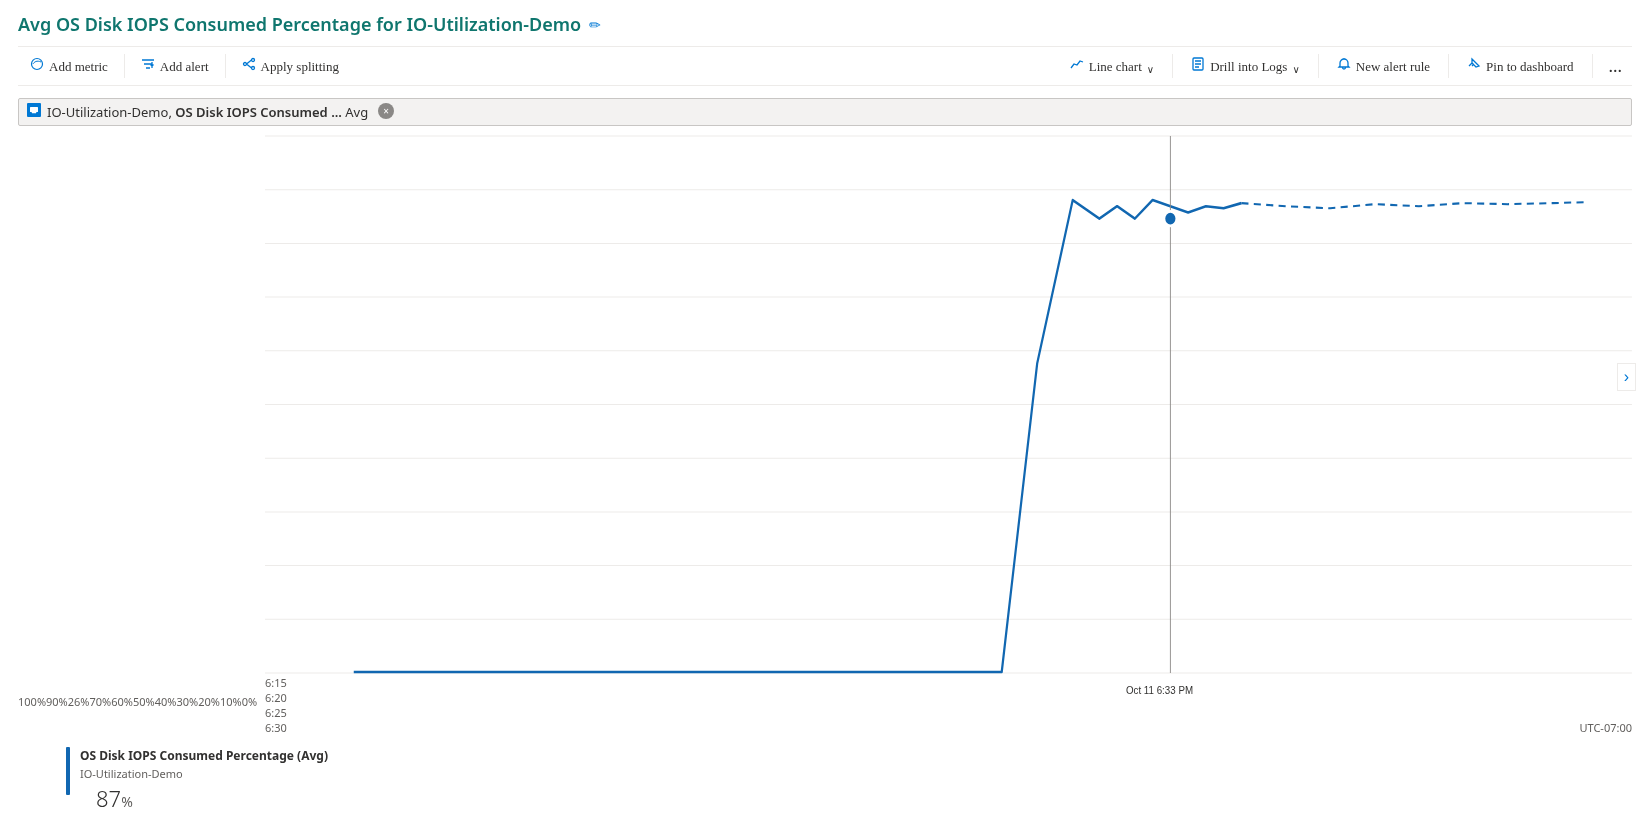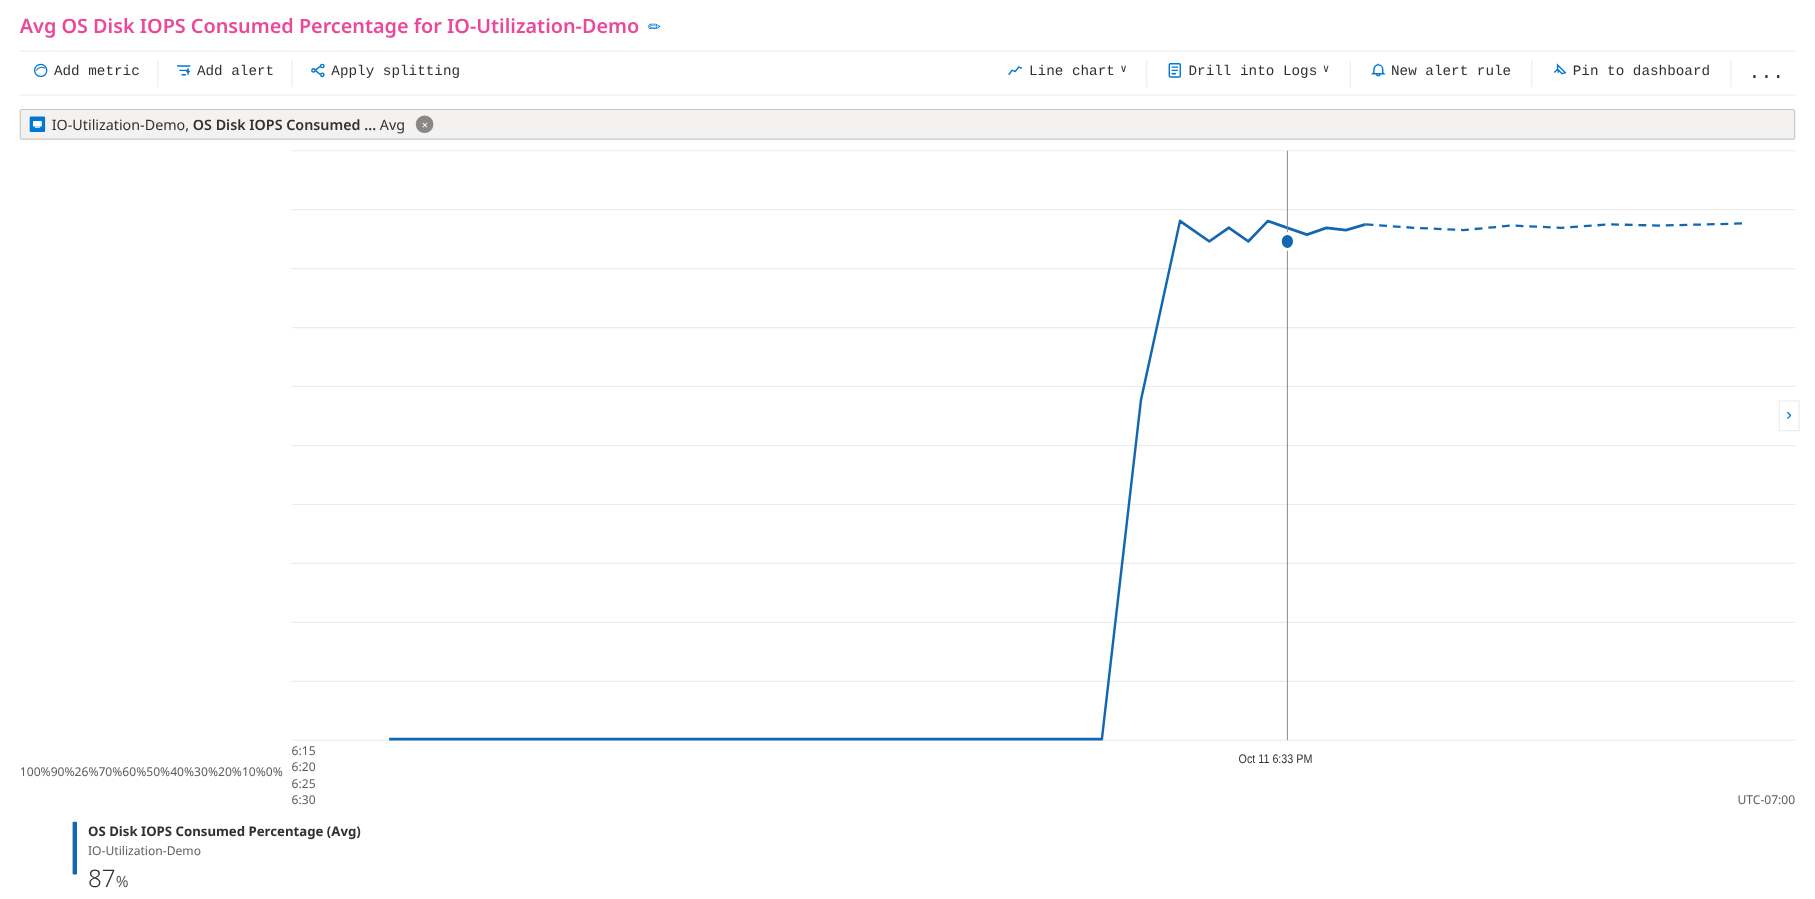--- a/index.html
+++ b/index.html
@@ -19,47 +19,47 @@
     }
     .title-row {
       display: flex;
       align-items: center;
       gap: 8px;
       margin-bottom: 10px;
     }
     .page-title {
       font-size: 18px;
       font-weight: 600;
-      color: #ec4899;
+      color: #0f766e;
     }
     .edit-icon {
       color: #0078d4;
       font-size: 14px;
       cursor: pointer;
     }
     .toolbar {
       display: flex;
       align-items: center;
       gap: 0;
       border-top: 1px solid #edebe9;
       border-bottom: 1px solid #edebe9;
       padding: 4px 0;
       margin-bottom: 12px;
     }
     .toolbar-btn {
       display: flex;
-      align-items: flex-start;
+      align-items: flex-end;
       gap: 5px;
       padding: 6px 12px;
       background: none;
       border: none;
       cursor: pointer;
       color: #323130;
       font-size: 13px;
-      font-family: Liberation Mono, monospace;
+      font-family: Liberation Serif, serif;
       white-space: nowrap;
     }
     .toolbar-separator {
       width: 1px;
       height: 24px;
       background: #edebe9;
       margin: 0 4px;
     }
     .toolbar-right {
       margin-left: auto;
@@ -74,21 +74,20 @@
     .chevron {
       font-size: 10px;
       color: #323130;
     }
     .more-btn {
       font-size: 18px;
       padding: 4px 10px;
     }
     .metric-tag {
       display: inline-flex;
-      align-items: center;
       gap: 6px;
       background: #f3f2f1;
       border: 1px solid #c8c6c4;
       border-radius: 2px;
       padding: 4px 8px;
       margin-bottom: 10px;
       font-size: 13px;
     }
     .metric-tag-icon {
       width: 14px;
@@ -173,20 +172,21 @@
       font-weight: bold;
     }
     .legend-subtitle {
       font-size: 11px;
       color: #605e5c;
     }
     .legend-value {
       font-size: 22px;
       font-weight: 300;
       color: #323130;
+      margin-left: 16px;
     }
     .legend-value-unit {
       font-size: 14px;
       color: #605e5c;
       font-weight: 400;
     }
     .expand-btn {
       position: absolute;
       right: 0;
       top: 50%;

